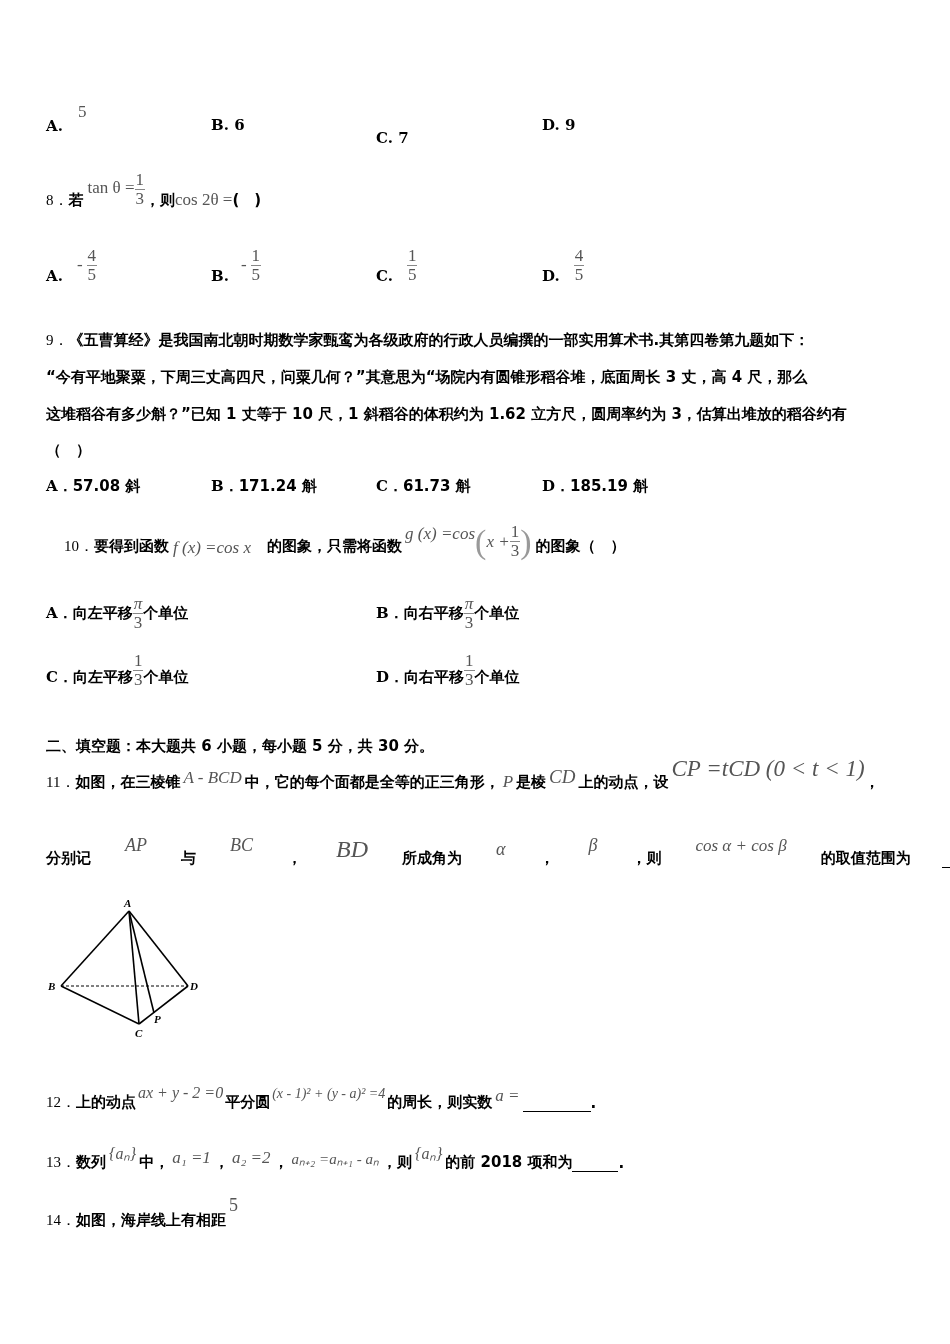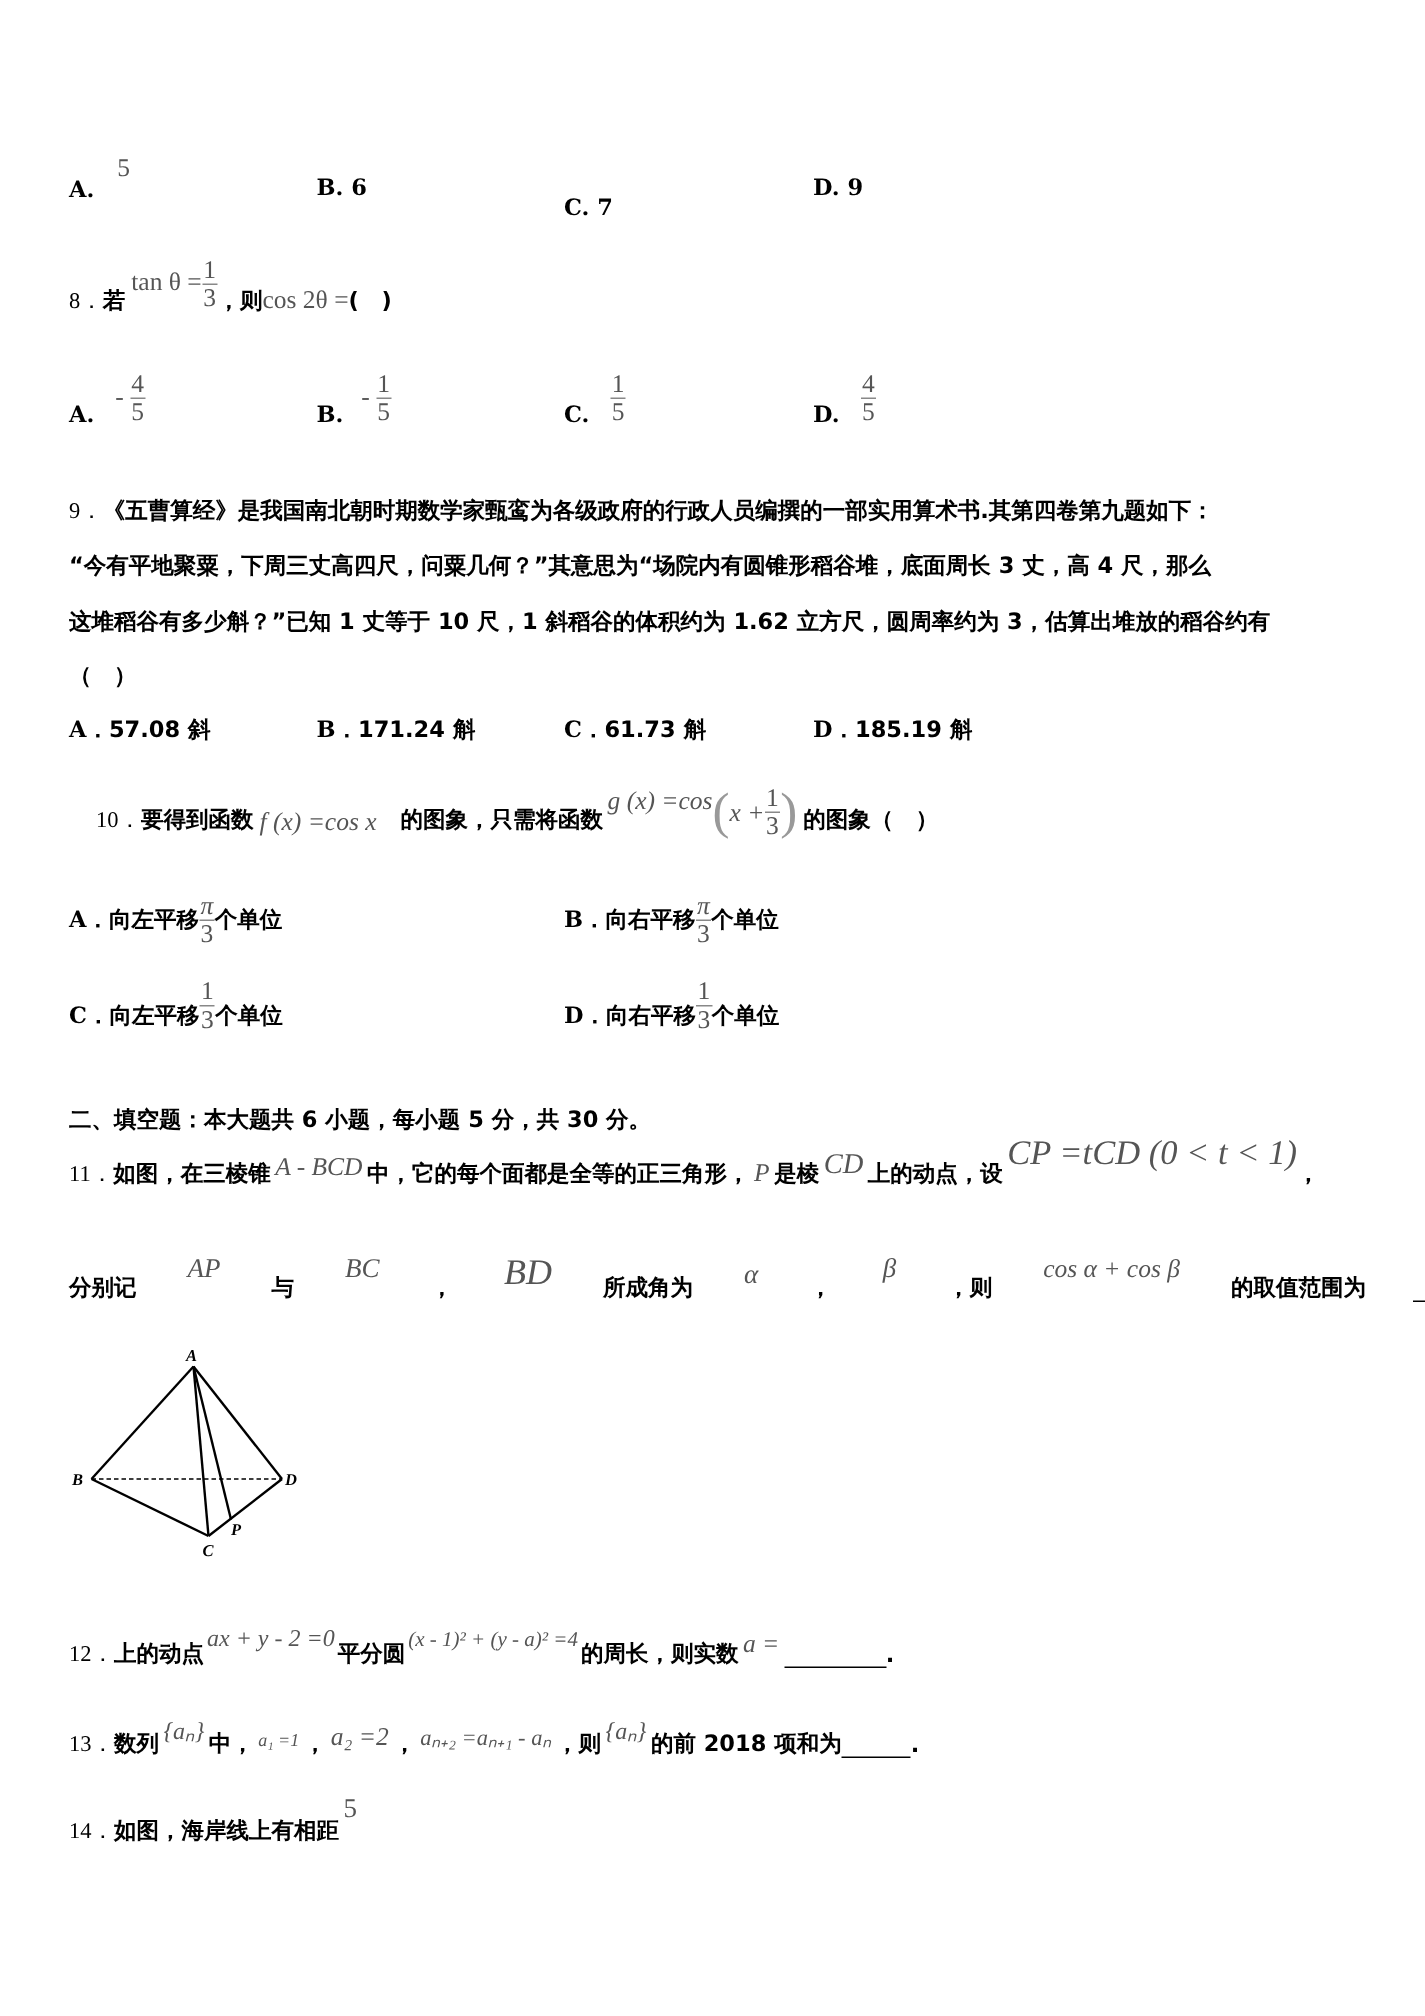--- a/index.html
+++ b/index.html
@@ -207,21 +207,21 @@
   <span class="mi" style="margin:0 3px;position:relative;top:-6px;font-size:17px;">a =</span>
   <span class="blank" style="width:68px;"></span>
   <span class="cn">.</span>
 </div>
 
 <div class="abs" style="left:46px;top:1138px;height:34px;display:flex;align-items:flex-end;">
   <span class="num">13．</span>
   <span class="cn">数列</span>
   <span class="mi" style="margin:0 3px;position:relative;top:-8px;font-size:16px;">{aₙ}</span>
   <span class="cn">中，</span>
-  <span class="mi" style="margin:0 3px;position:relative;top:-4px;font-size:12px;">a₁ =1</span>
+  <span class="mi" style="margin:0 3px;position:relative;top:-4px;font-size:17px;">a₁ =1</span>
   <span class="cn">，</span>
   <span class="mi" style="margin:0 3px;position:relative;top:-4px;font-size:17px;">a₂ =2</span>
   <span class="cn">，</span>
   <span class="mi" style="margin:0 3px;position:relative;top:-4px;font-size:15px;">aₙ₊₂ =aₙ₊₁ - aₙ</span>
   <span class="cn">，则</span>
   <span class="mi" style="margin:0 3px;position:relative;top:-8px;font-size:16px;">{aₙ}</span>
   <span class="cn">的前 2018 项和为</span>
   <span class="blank" style="width:46px;"></span>
   <span class="cn">.</span>
 </div>

